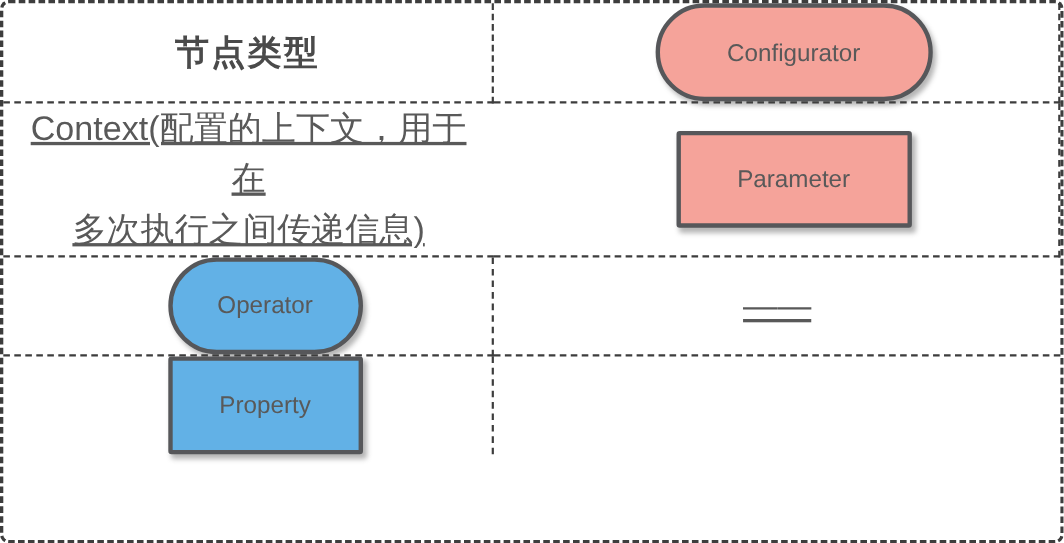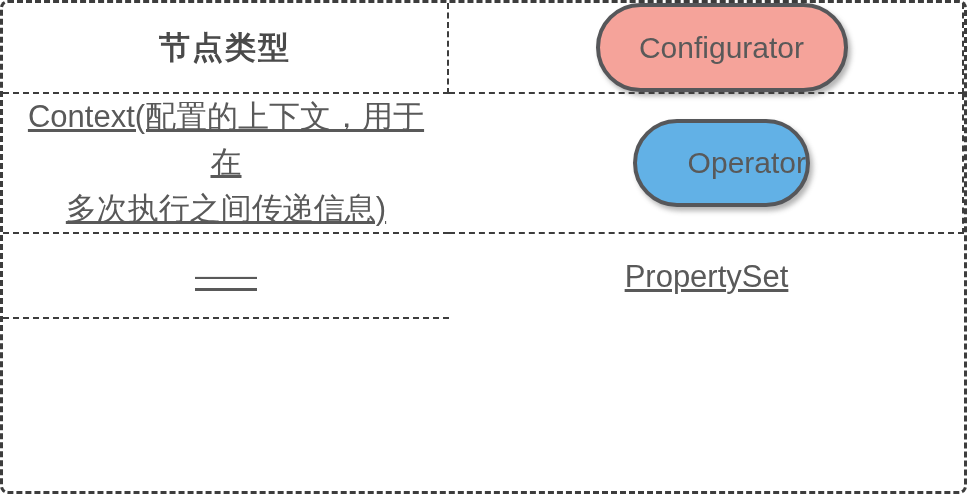--- a/index.html
+++ b/index.html
@@ -41,32 +41,32 @@
     text-align:center;line-height:1.48;
     white-space:pre-line;
     padding:0 10px;
     text-decoration:underline;
   }
   .shape{
     box-sizing:border-box;
     display:flex;align-items:center;justify-content:center;
     border:4px solid var(--shape-border);
     color:var(--body-text);
-    font-size:30px;
+    font-size:22px;
     box-shadow:3px 4px 5px rgba(70,70,70,0.40);
     transform:translateX(16px);
     background:#ccc;
   }
   .shape.pill{border-radius:60px;}
   .shape.rect{border-radius:3px;}
   .shape.salmon{background:var(--salmon-fill);}
   .shape.blue{background:var(--blue-fill);}
   .shape.sz-configurator{width:252px;height:89px;}
   .shape.sz-parameter{width:214px;height:88px;}
-  .shape.sz-operator{width:177px;height:88px;justify-content:flex-end;}
+  .shape.sz-operator{width:177px;height:88px;}
   .shape.sz-property{width:177px;height:89px;}
 </style>
 </head>
 <body>
 
 <div class="table">
 
   <div class="cell col-left row-mid">
     <span class="header-label">节点类型</span>
   </div>
@@ -74,27 +74,34 @@
   <div class="cell col-left row-mid">
     <div class="shape pill salmon sz-configurator">
       <span>Configurator</span>
     </div>
   </div>
   <div class="cell row-mid">
     <div class="content-text">Context(配置的上下文，用于在
 多次执行之间传递信息)</div>
   </div>
 
+  <div class="cell col-left row-mid">
+    <div class="shape rect salmon sz-parameter">
+      <span>Parameter</span>
+    </div>
+  </div>
 
   <div class="cell col-left row-mid">
     <div class="shape pill blue sz-operator">
       <span>Operator</span>
     </div>
   </div>
   <div class="cell row-mid">
     <div class="content-text">——</div>
   </div>
 
-  <div class="cell">
-    <div class="content-text">PropertySet</div>
+  <div class="cell col-left">
+    <div class="shape rect blue sz-property">
+      <span>Property</span>
+    </div>
   </div>
 
 </div>
 
 </body></html>

